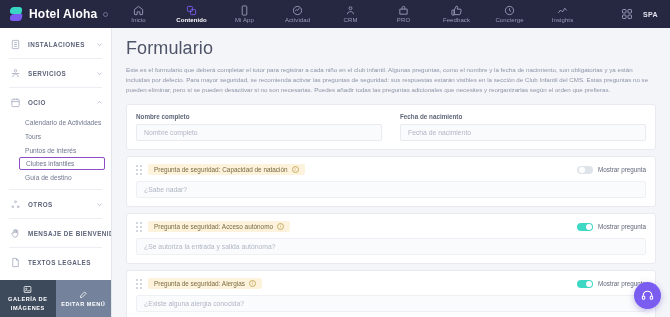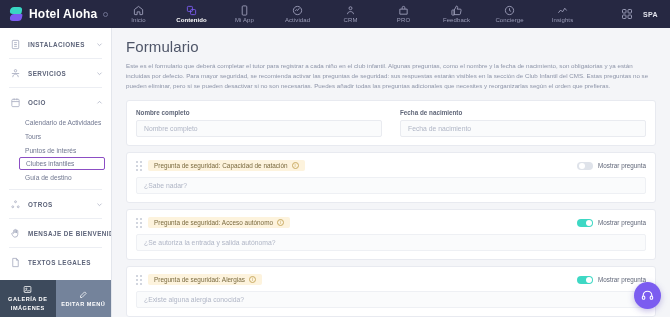--- a/index.html
+++ b/index.html
@@ -81,21 +81,21 @@
   .sb-btn.edit { background: #74839b; }
   .sb-icon { color: #ffffff; }
   .sb-icon svg { width: 9px; height: 9px; display: block; }
   .sb-label { font-size: 5.6px; color: #ffffff; letter-spacing: .5px; line-height: 7px; font-weight: bold; }
 
   
   #main {
     position: absolute; left: 112px; top: 28px; width: 558px; height: 289px;
     background: #f4f5f8; overflow: hidden; padding: 10px 14px 0 14px;
   }
-  .page-title { font-size: 15px; color: #4e5568; font-weight: normal; margin-bottom: 6px; letter-spacing: .1px; }
+  .page-title { font-size: 18px; color: #4e5568; font-weight: normal; margin-bottom: 6px; letter-spacing: .1px; }
   .page-desc {
     font-size: 6.2px; color: #8d94a8; line-height: 10px; max-width: 525px; margin-bottom: 9px;
   }
 
   .card {
     background: #ffffff; border: 1px solid #e8eaf0; border-radius: 3px;
     margin-bottom: 6px;
   }
   .fields-row { display: flex; gap: 0; padding: 8px 9px; }
   .field { flex: 1; padding-right: 9px; }

